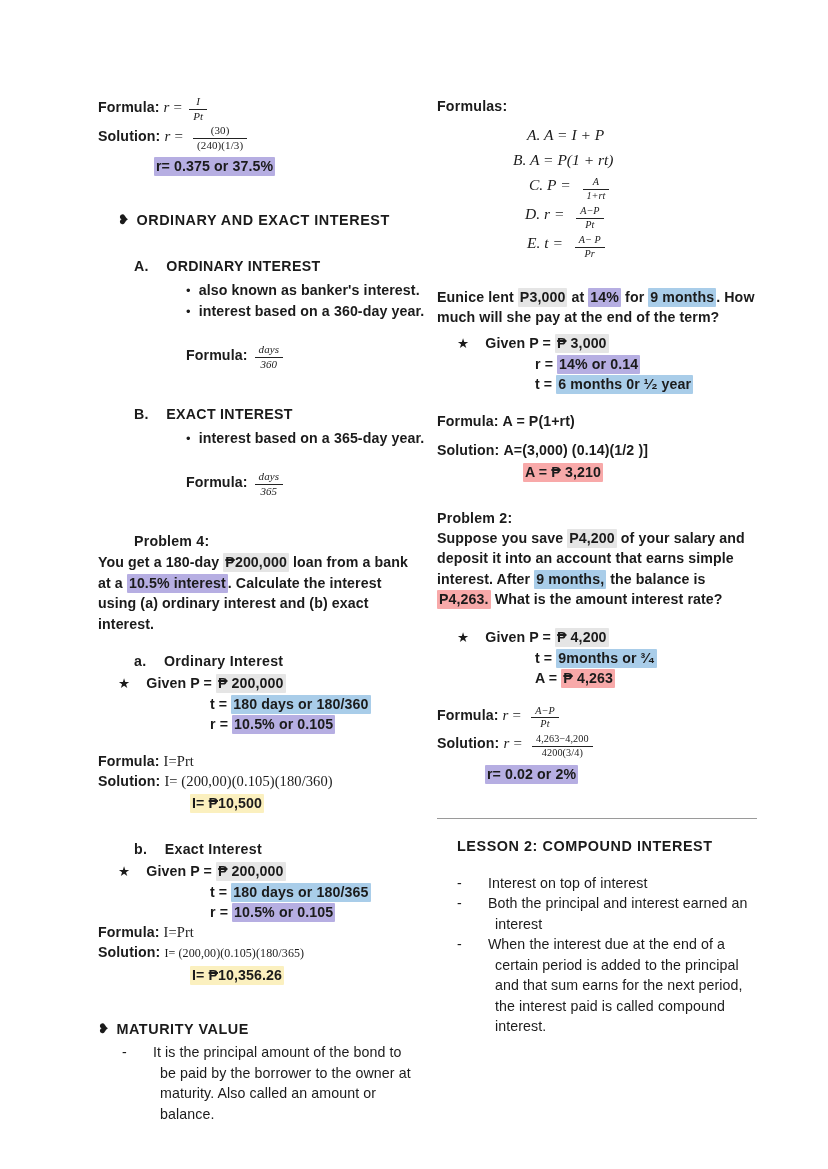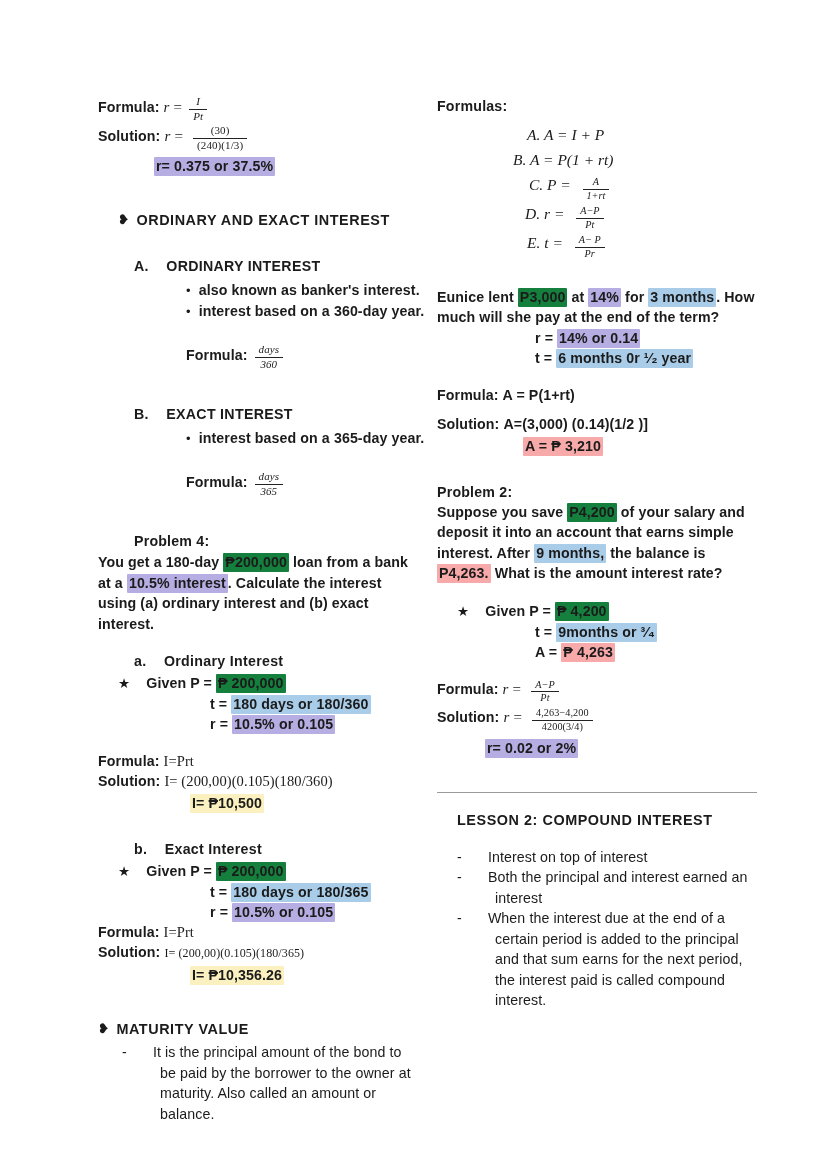--- a/index.html
+++ b/index.html
@@ -75,21 +75,21 @@
     margin-right: 8px;
   }
   .dash {
     display: inline-block;
     width: 22px;
   }
 
   
   .hl        { padding: 1px 2px 2px 2px; border-radius: 1px; }
   .hl-purple { background: #b6aee2; }
-  .hl-rose   { background: #15803d; }
+  .hl-rose   { background: #e5e5e5; }
   .hl-blue   { background: #a9cde9; }
   .hl-yellow { background: #fbf0bf; }
   .hl-salmon { background: #f8a9a9; }
 
   
   .math {
     font-family: "Liberation Serif", serif;
     font-style: italic;
     font-size: 15px;
   }
@@ -350,22 +350,27 @@
         <span>=</span>
         <span class="frac sm" style="margin-left:8px">
           <span class="num">A− P</span>
           <span class="den">Pr</span>
         </span>
       </div>
     </div>
 
     <div class="spacer-lg"></div>
 
-    <div class="wrapline b" style="margin-top:1px"><span>Eunice lent </span><span class="hl hl-rose">P3,000</span><span> at </span><span class="hl hl-purple">14%</span><span> for </span><span class="hl hl-blue">3 months</span><span>. How much will she pay at the end of the term?</span></div>
-
+    <div class="wrapline b" style="margin-top:1px"><span>Eunice lent </span><span class="hl hl-rose">P3,000</span><span> at </span><span class="hl hl-purple">14%</span><span> for </span><span class="hl hl-blue">9 months</span><span>. How much will she pay at the end of the term?</span></div>
+
+    <div class="line indent1" style="margin-top:5px">
+      <span class="star">★</span>
+      <span class="b">Given P =</span>
+      <span class="hl hl-rose b">₱ 3,000</span>
+    </div>
     <div class="line" style="padding-left:98px">
       <span class="b">r =</span>
       <span class="hl hl-purple b">14% or 0.14</span>
     </div>
     <div class="line" style="padding-left:98px">
       <span class="b">t =</span>
       <span class="hl hl-blue b">6 months 0r ¹⁄₂ year</span>
     </div>
 
     <div class="spacer-md"></div>

